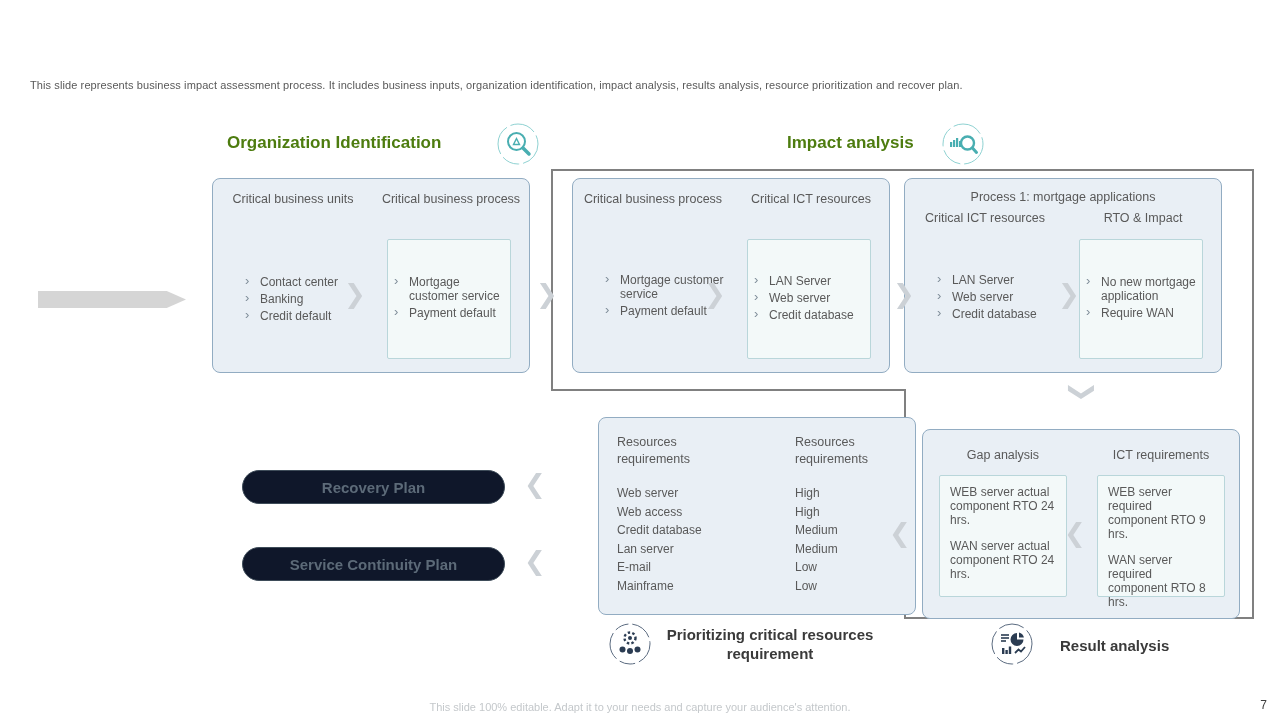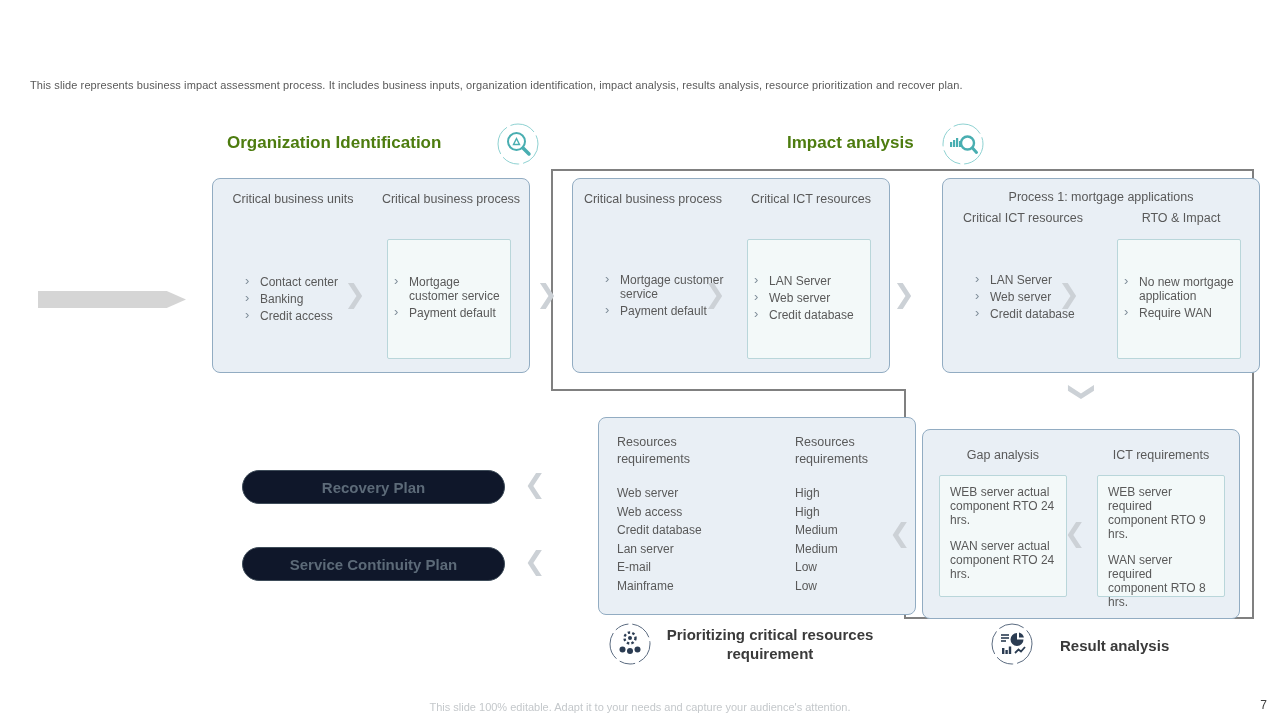--- a/index.html
+++ b/index.html
@@ -31,21 +31,21 @@
     position: absolute; left: 38px; top: 291px; width: 148px; height: 17px;
     background: #d5d5d5; clip-path: polygon(0 0, 87% 0, 100% 50%, 87% 100%, 0 100%);
   }
   .frame-svg { position: absolute; left: 0; top: 0; width: 1280px; height: 720px; }
   .box {
     position: absolute; width: 318px; height: 195px; background: #e9eff5;
     border: 1px solid #92acc2; border-radius: 8px;
   }
   #box1 { left: 212px; top: 178px; }
   #box2 { left: 572px; top: 178px; }
-  #box3 { left: 942px; top: 178px; }
+  #box3 { left: 904px; top: 178px; }
   #box-res { left: 572px; top: 417px; height: 198px; margin-left: 26px; }
   #box-gap { left: 922px; top: 429px; height: 190px; }
   .box-header { position: absolute; font-size: 12.5px; color: #595959; text-align: center; line-height: 16px; }
   .bh-left  { left: 6px;  top: 12px; width: 148px; }
   .bh-right { left: 164px; top: 12px; width: 148px; }
   #box3 .bh-left, #box3 .bh-right { top: 31px; }
   .box-title { position: absolute; left: 0; right: 0; top: 11px; text-align: center; font-size: 12.5px; color: #595959; }
   .inner-box {
     position: absolute; left: 174px; top: 60px; width: 124px; height: 120px;
     background: #f3f9f9; border: 1px solid #b9d6da; border-radius: 2px;
@@ -126,21 +126,21 @@
   </svg>
 
   <div class="left-arrow"></div>
 
   <div class="box" id="box1">
     <div class="box-header bh-left">Critical business units</div>
     <div class="box-header bh-right">Critical business process</div>
     <ul class="blist list-left">
       <li>Contact center</li>
       <li>Banking</li>
-      <li>Credit access</li>
+      <li>Credit default</li>
     </ul>
     <div class="inner-box">
       <ul class="blist">
         <li>Mortgage customer service</li>
         <li>Payment default</li>
       </ul>
     </div>
   </div>
 
   <div class="box" id="box2">

